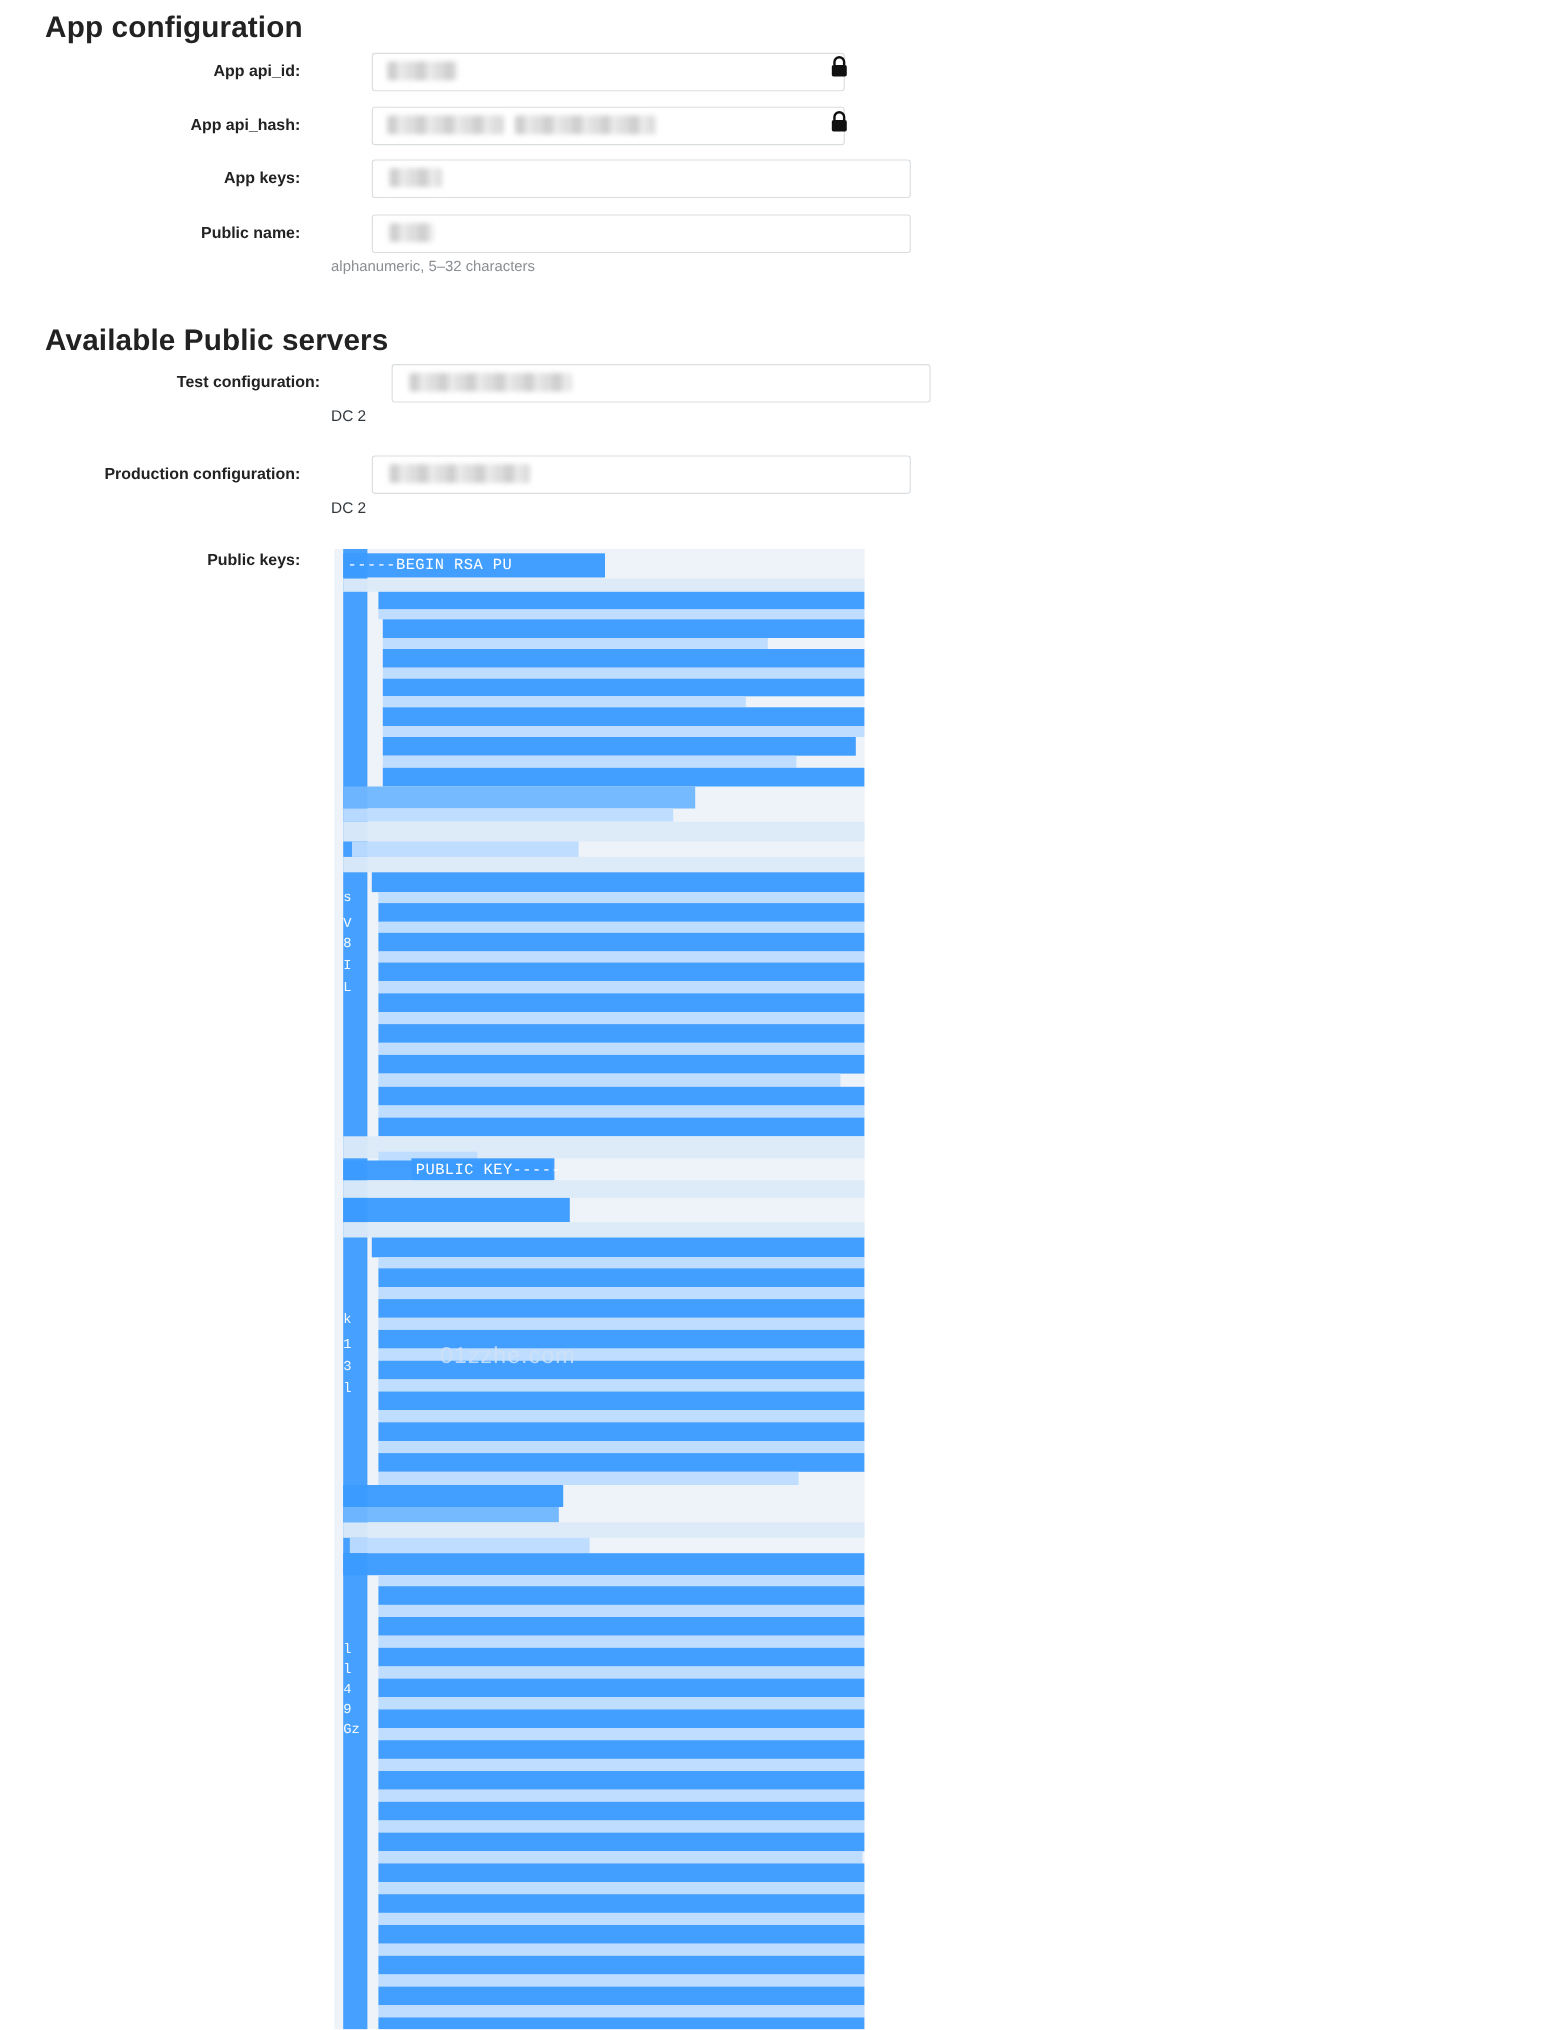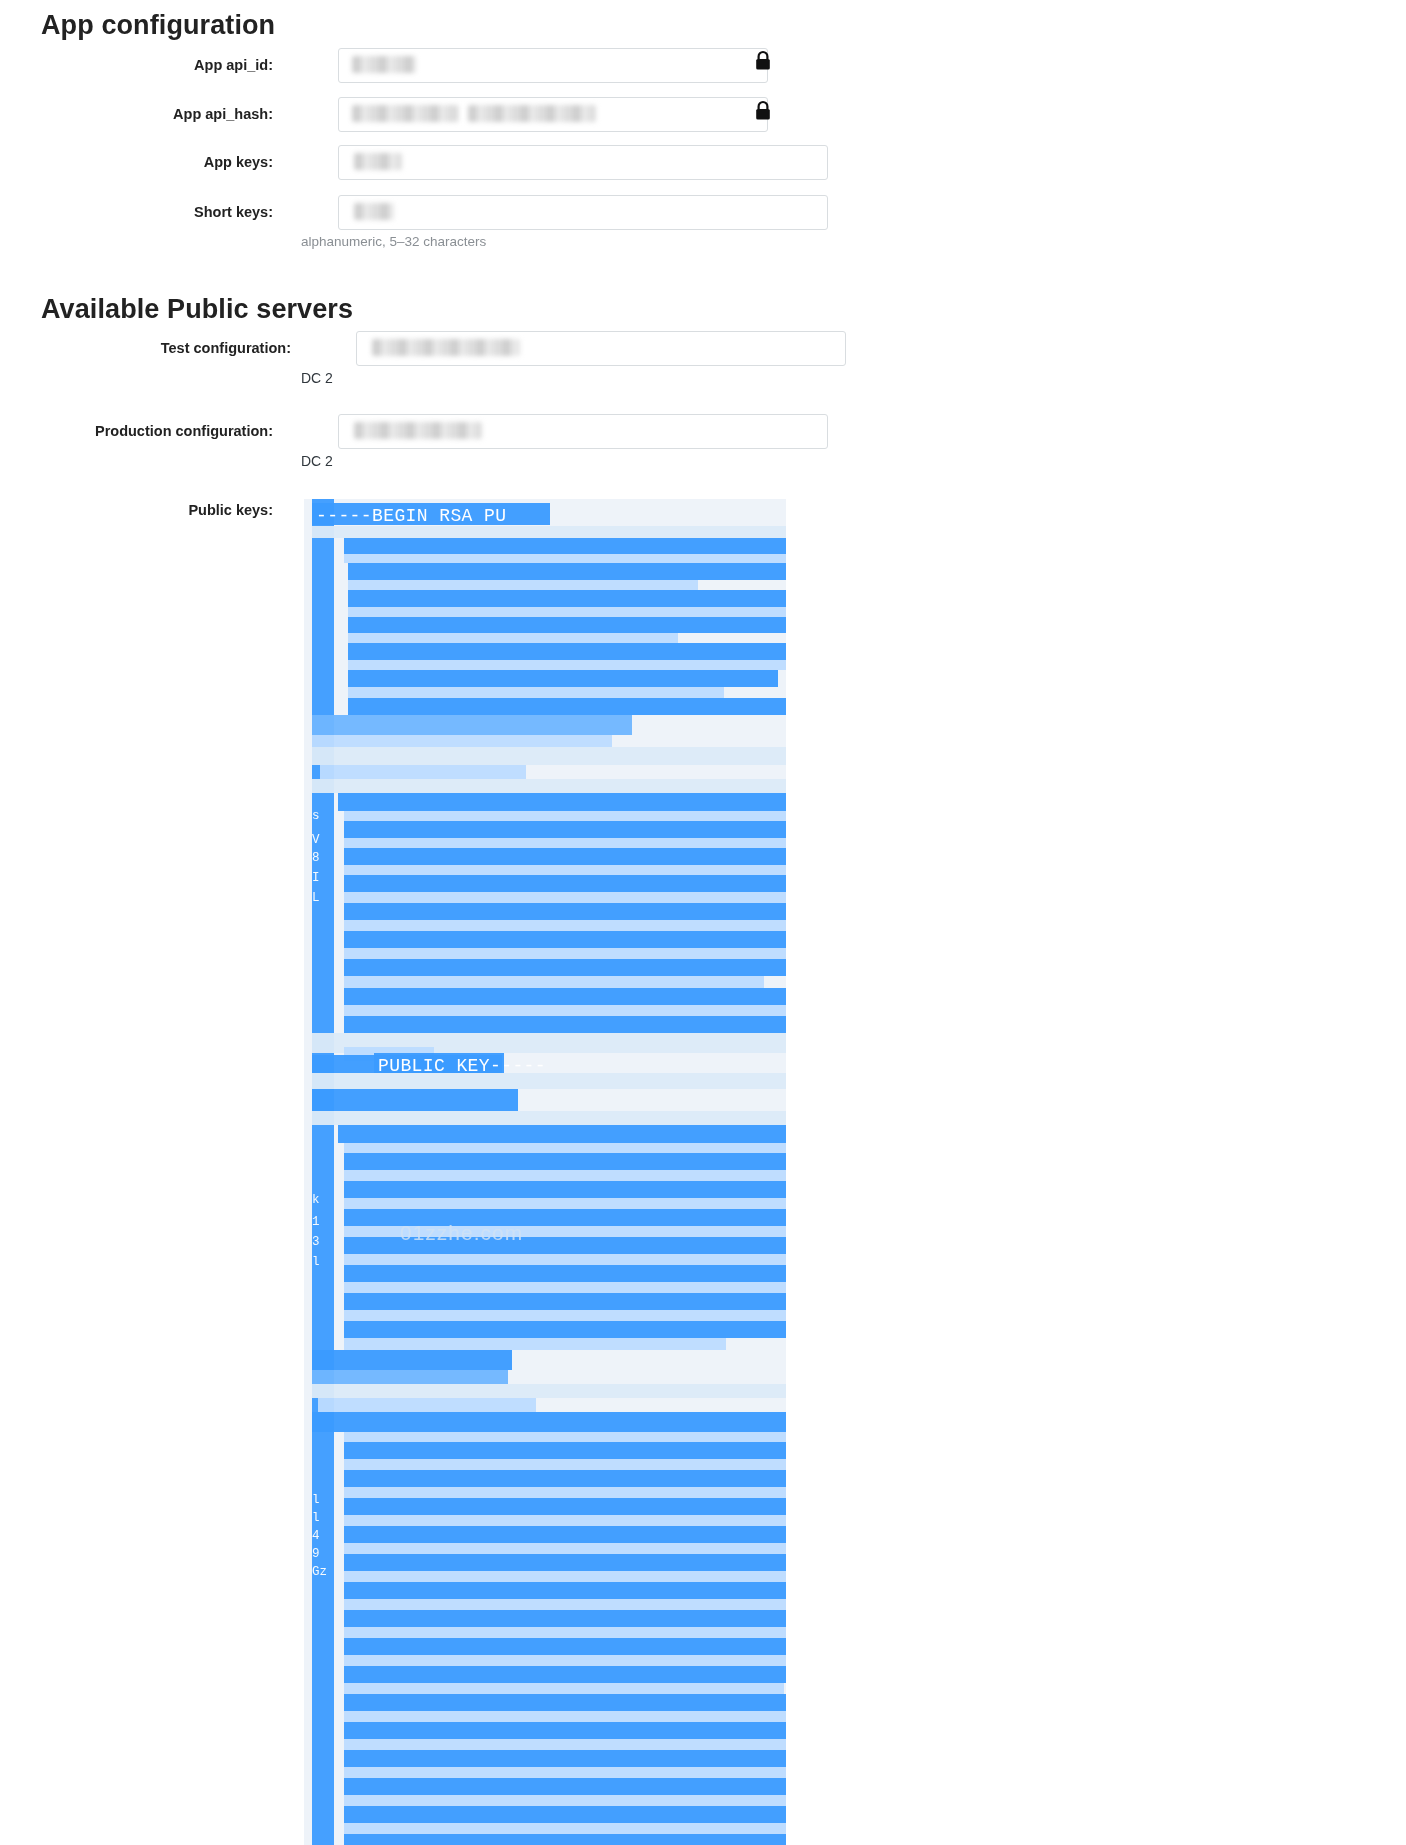--- a/index.html
+++ b/index.html
@@ -149,21 +149,21 @@
     top: 0;
     width: 22px;
     height: 100%;
     background: #3b9bff;
     opacity: 0.95;
   }
   .pem-text {
     position: absolute;
     color: #ffffff;
     font-family: "Liberation Mono", monospace;
-    font-size: 18px;
+    font-size: 14px;
     letter-spacing: 0.4px;
     white-space: pre;
   }
   .ghost-char {
     position: absolute;
     color: #ffffff;
     font-family: "Liberation Mono", monospace;
     font-size: 12.5px;
     opacity: 0.95;
   }
@@ -217,21 +217,21 @@
 
   <div class="form-row" style="left:41px; top:144px;">
     <div class="form-label">App keys:</div>
     <div class="field-wrap">
       <input class="text-input w-long" type="text" value="" style="">
       <div class="blur-val" style="width:48px; left:16px;"></div>
     </div>
   </div>
 
   <div class="form-row" style="left:41px; top:194px;">
-    <div class="form-label">Short keys:</div>
+    <div class="form-label">Public name:</div>
     <div class="field-wrap">
       <input class="text-input w-long" type="text" value="" style="">
       <div class="blur-val" style="width:40px; left:16px;"></div>
     </div>
   </div>
   <div class="hint" style="left:301px; top:234px;">alphanumeric, 5–32 characters</div>
 
   <h2 class="section-title section-title-servers">Available Public servers</h2>
 
   <div class="form-row" style="left:59px; top:330px;">

